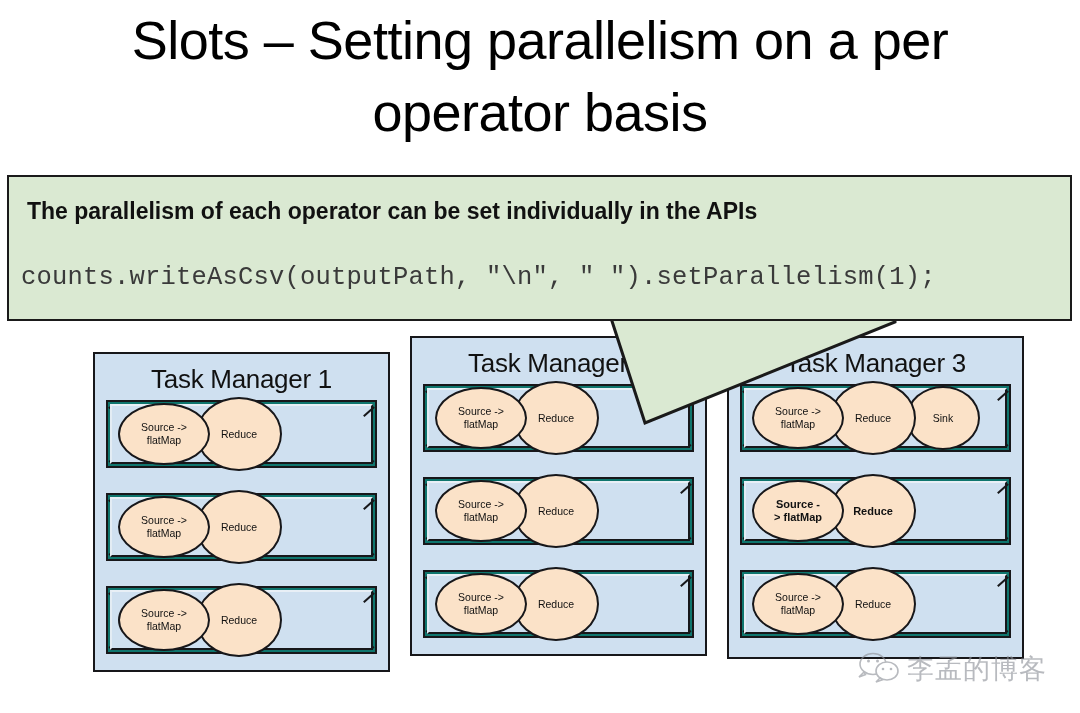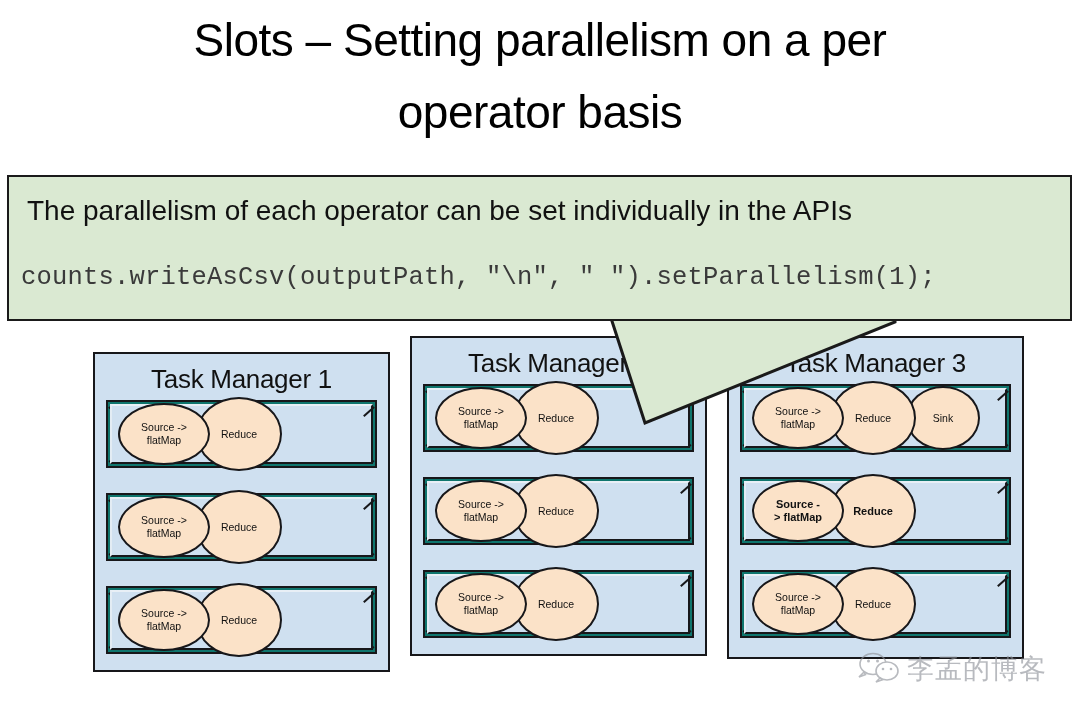--- a/index.html
+++ b/index.html
@@ -17,21 +17,21 @@
   }
 
   
   #slide-title {
     position: absolute;
     left: 0;
     top: 4px;
     width: 1080px;
     text-align: center;
     font-family: "Liberation Sans", sans-serif;
-    font-size: 46px;
+    font-size: 54px;
     line-height: 72px;
     font-weight: 400;
     letter-spacing: -0.5px;
     color: #000000;
     white-space: pre-line;
   }
 
   
   #callout {
     position: absolute;
@@ -41,23 +41,23 @@
     height: 146px;
     box-sizing: border-box;
     background: #dae9d2;
     border: 2px solid #1a1a1a;
     z-index: 30;
   }
   #callout-text {
     position: absolute;
     left: 18px;
     top: 20px;
-    font-size: 28px;
+    font-size: 23px;
     line-height: 28px;
-    font-weight: 400;
+    font-weight: 700;
     color: #111111;
     white-space: nowrap;
   }
   #callout-code {
     position: absolute;
     left: 12px;
     top: 86px;
     font-family: "Liberation Mono", "DejaVu Sans Mono", monospace;
     font-size: 25.5px;
     line-height: 30px;

